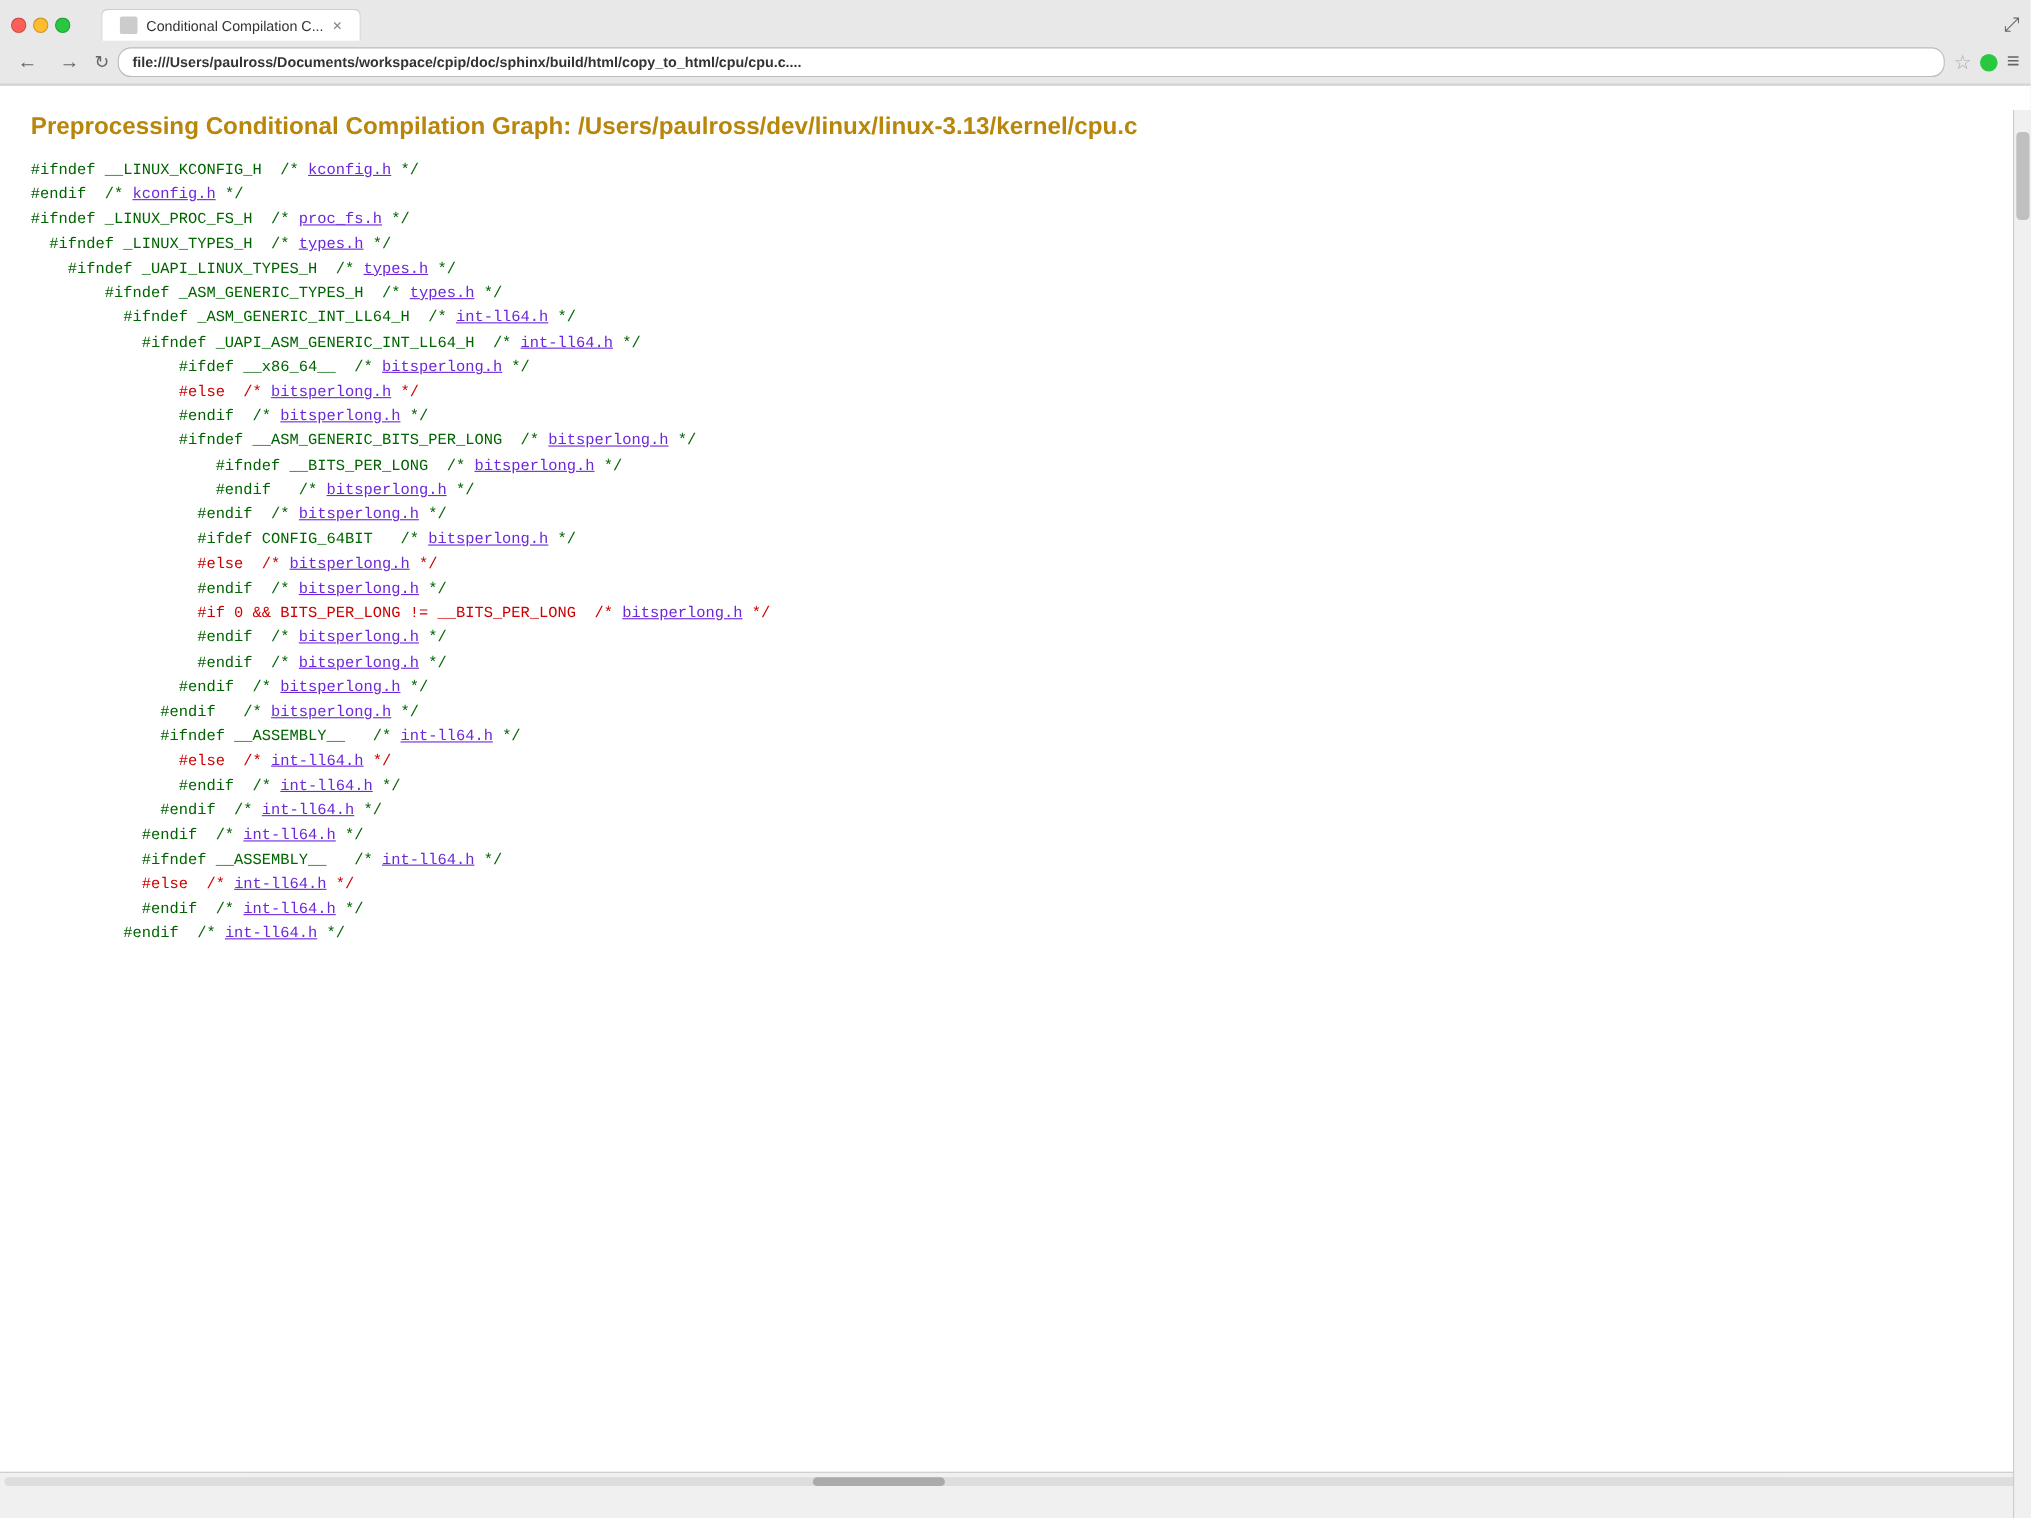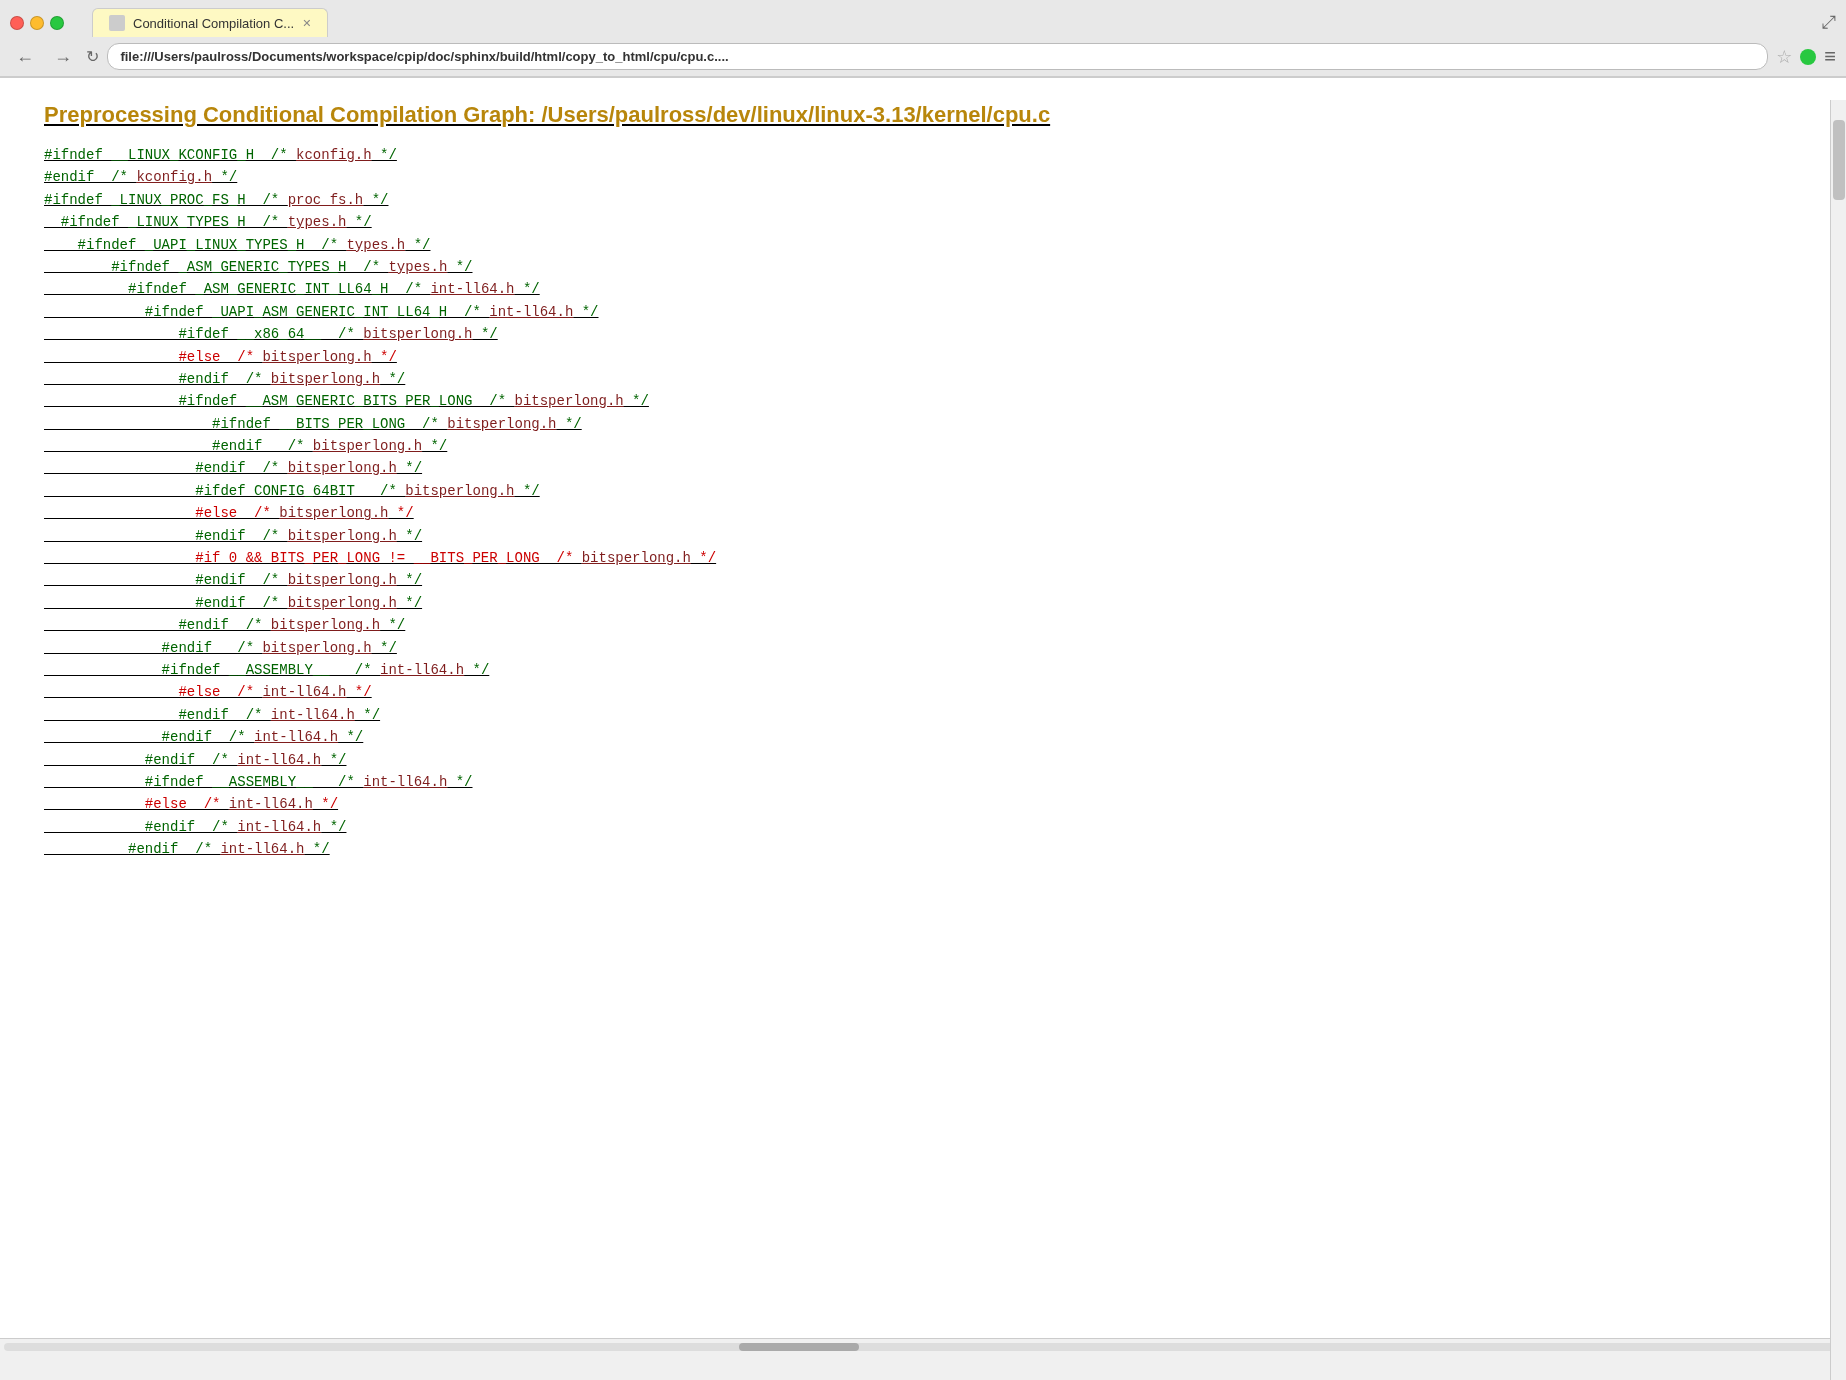--- a/index.html
+++ b/index.html
@@ -43,21 +43,21 @@
       display: flex;
       align-items: flex-end;
       margin-left: 20px;
     }
 
     .tab {
       display: flex;
       align-items: center;
       gap: 8px;
       padding: 6px 16px;
-      background: #fef9c3;
+      background: #ffffff;
       border: 1px solid #ccc;
       border-bottom: none;
       border-radius: 6px 6px 0 0;
       font-size: 13px;
       color: #333;
       cursor: pointer;
     }
 
     .tab-icon {
       width: 16px;
@@ -119,23 +119,22 @@
     }
 
     .star-icon { font-size: 18px; color: #aaa; cursor: pointer; }
     .green-dot { width: 16px; height: 16px; background: #28c840; border-radius: 50%; }
     .menu-icon { font-size: 20px; color: #666; cursor: pointer; }
 
     
     .page-content {
       background: white;
       margin: 0;
-      padding: 24px 44px;
+      padding: 24px 28px;
       min-height: 1260px;
-      text-decoration: underline;
     }
 
     .page-title {
       font-size: 22px;
       font-weight: bold;
       color: #b8860b;
       margin-bottom: 16px;
       font-family: Arial, sans-serif;
     }
 
@@ -156,21 +155,21 @@
       line-height: 1.6;
     }
 
     .code-line {
       display: block;
       white-space: pre;
     }
 
     .green { color: #006400; }
     .red { color: #cc0000; }
-    .blue-link { color: #7f1d1d; text-decoration: underline; cursor: pointer; }
+    .blue-link { color: #6d28d9; text-decoration: underline; cursor: pointer; }
 
     
     .scrollbar-container {
       height: 16px;
       background: #f0f0f0;
       border-top: 1px solid #ccc;
       display: flex;
       align-items: center;
       padding: 0 4px;
     }

